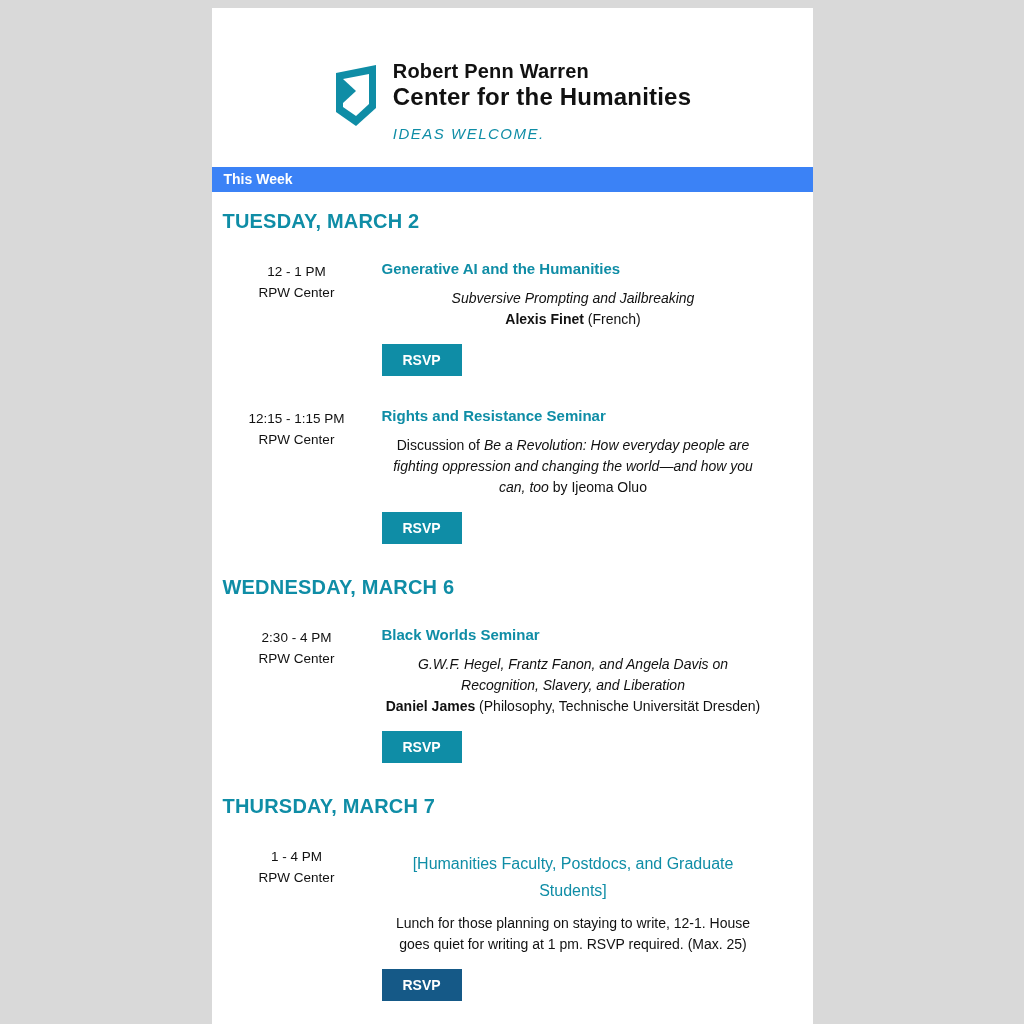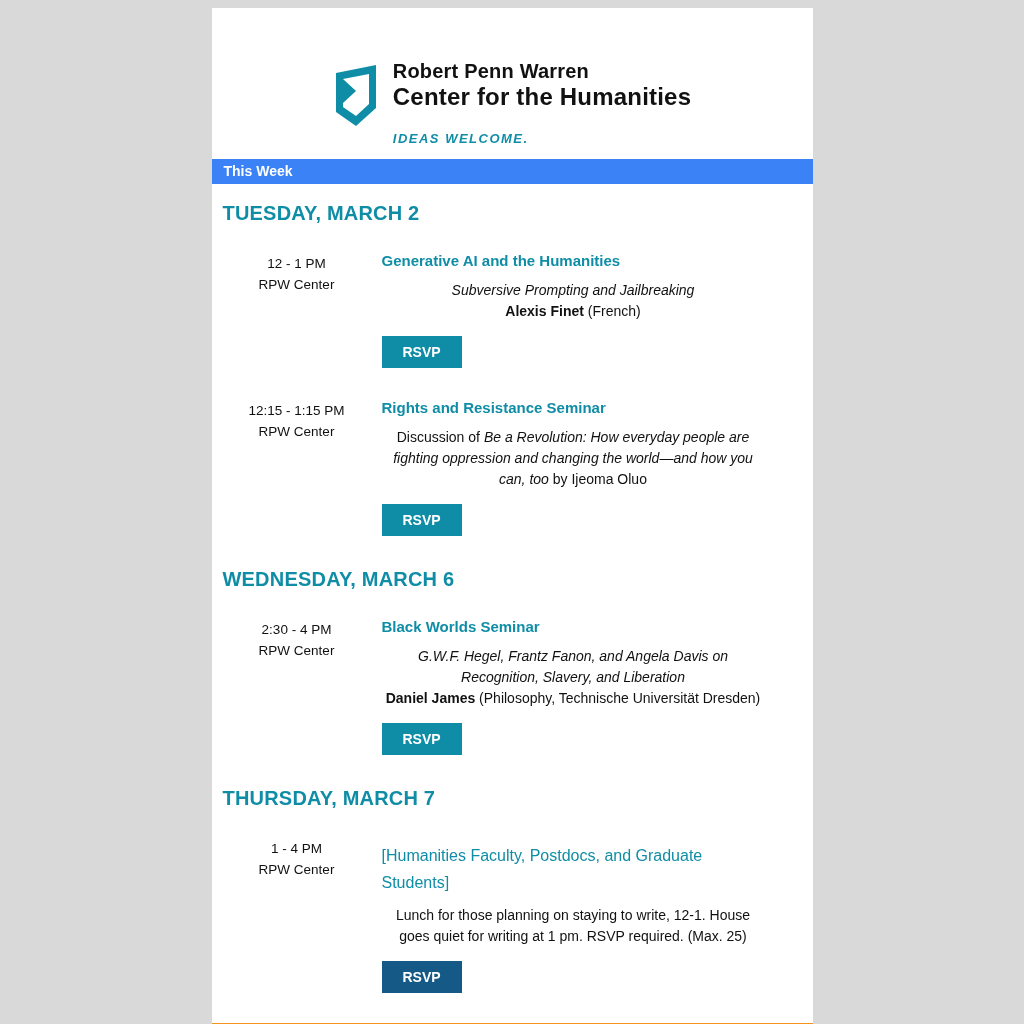--- a/index.html
+++ b/index.html
@@ -10,33 +10,33 @@
     color: #1a1a1a;
   }
   .email {
     width: 601px;
     margin: 8px auto 0 auto;
     background: #ffffff;
     min-height: 1016px;
   }
   
   .logo-wrap {
-    padding: 52px 0 12px 0;
+    padding: 52px 0 24px 0;
     display: flex;
     justify-content: center;
     align-items: flex-start;
     gap: 14px;
   }
   .shield { width: 46px; height: 68px; flex: 0 0 auto; margin-top: 2px; }
   .logo-text { line-height: 1.1; }
   .logo-line1 { font-size: 20px; font-weight: 700; color: #111; letter-spacing: 0.2px; }
   .logo-line2 { font-size: 24px; font-weight: 700; color: #111; letter-spacing: 0.2px; margin-top: 2px; }
   .logo-tagline {
-    font-size: 13px; font-weight: 700; font-style: italic;
-    color: #0f8da6; letter-spacing: 1.5px; margin-top: 22px;
+    font-size: 15px; font-weight: 400; font-style: italic;
+    color: #0f8da6; letter-spacing: 1.5px; margin-top: 16px;
   }
   
   .banner {
     background: #3b82f6;
     color: #ffffff;
     font-weight: 700;
     font-size: 14px;
     padding: 4px 12px 5px 12px;
   }
   .banner.next { background: #f6921e; margin-top: 8px; }
@@ -71,20 +71,21 @@
     text-decoration: none;
     display: inline-block;
     cursor: pointer;
   }
   .subtitle-teal {
     color: #0f8da6;
     font-weight: 400;
     font-size: 16px;
     line-height: 27px;
     margin-top: 6px;
+    text-align: center;
   }
   .desc {
     font-size: 14px;
     line-height: 21px;
     margin-top: 9px;
     color: #111;
     text-align: center;
   }
   .desc + .desc { margin-top: 0; }
   .it { font-style: italic; }

